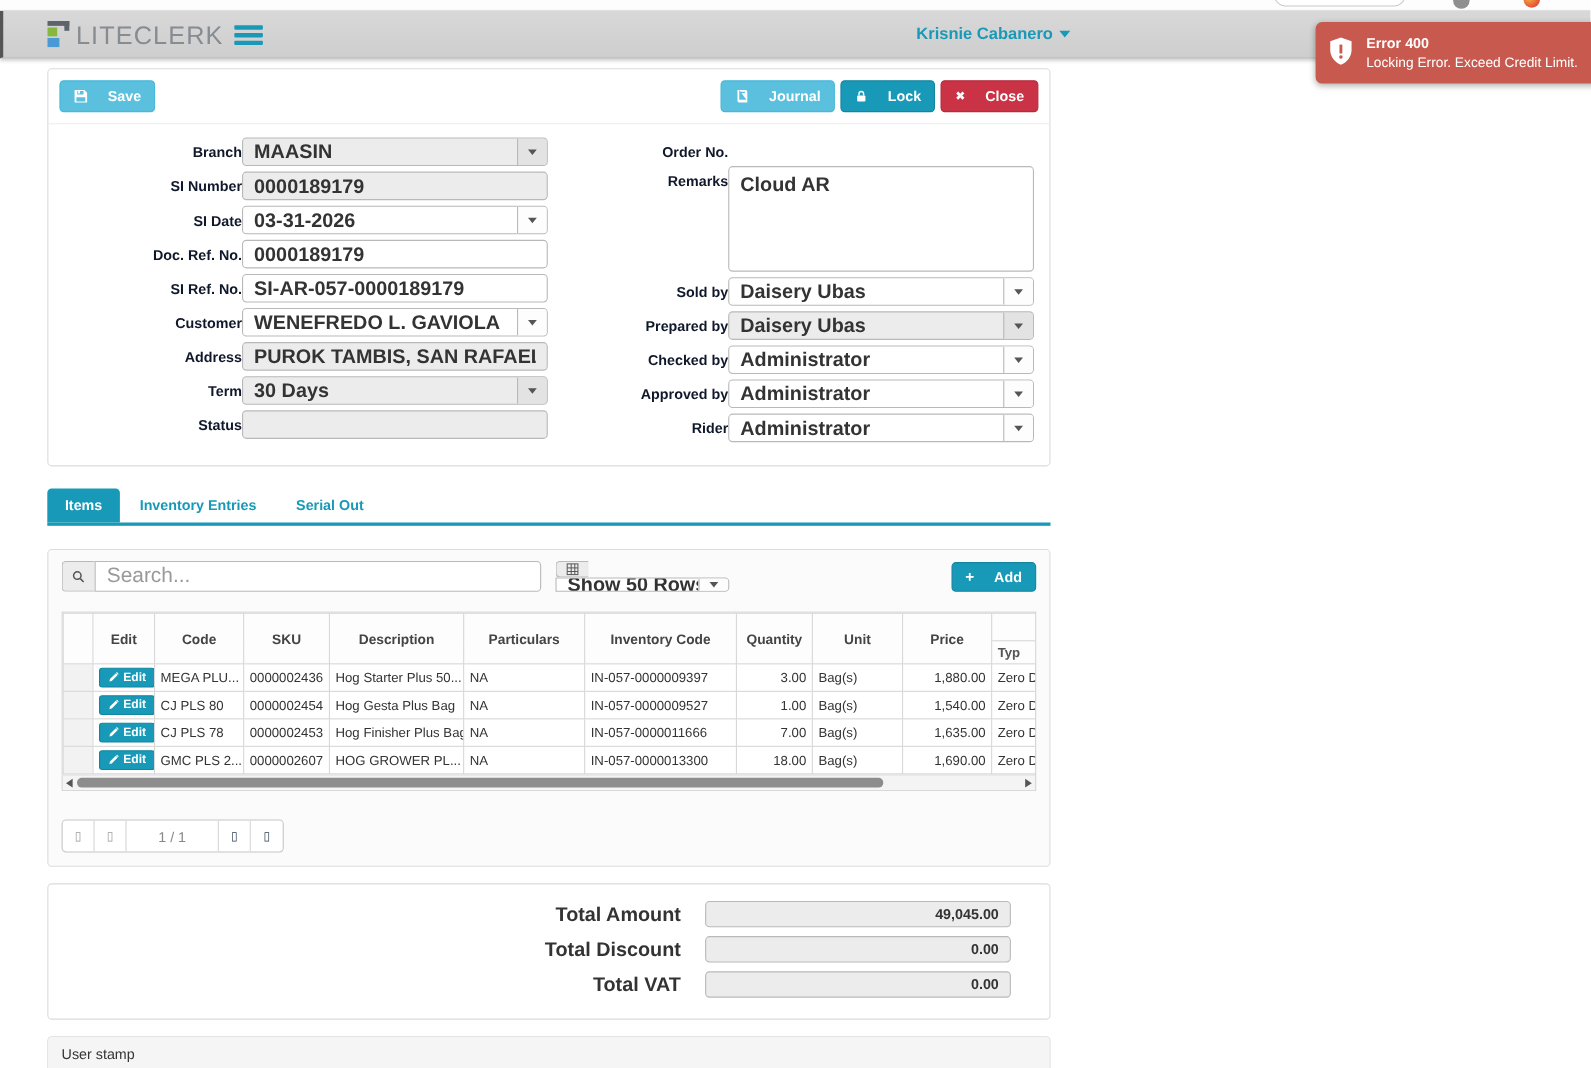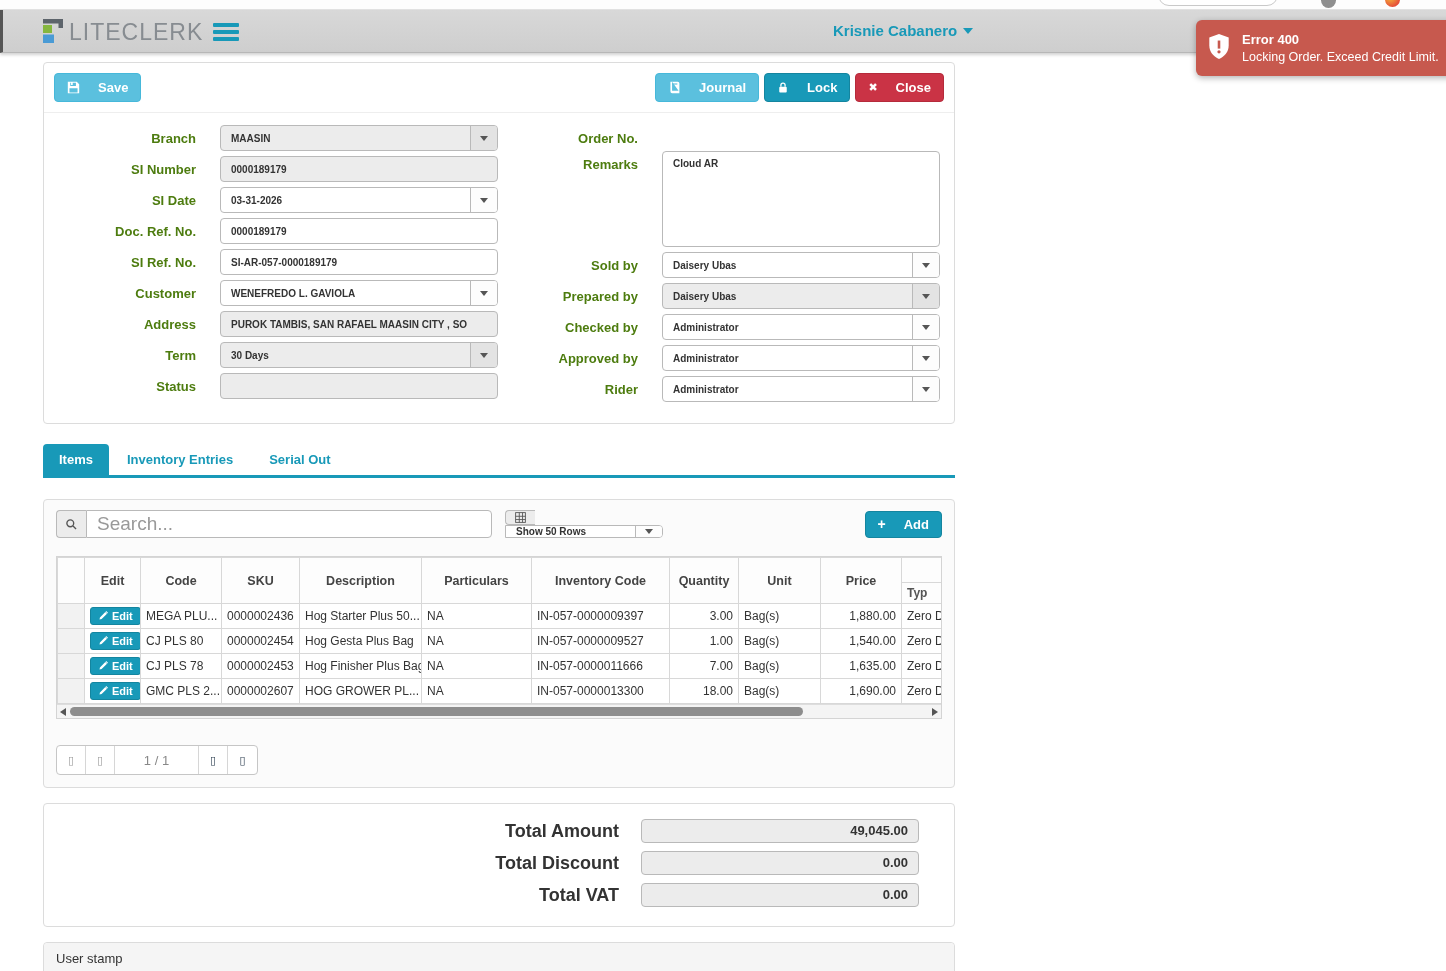--- a/index.html
+++ b/index.html
@@ -40,26 +40,26 @@
   .btn-teal { background:#1899b8; border-color:#14859f; }
   .btn-danger { background:#ca3345; border-color:#b52b3b; }
   .btn-group-right { display:flex; gap:5px; }
 
   
   .form-body { display:flex; padding:12px 14px 16px 12px; }
   .form-col { display:flex; flex-direction:column; }
   .form-col.left { width:442px; }
   .form-col.right { width:440px; margin-left:auto; }
   .frow { display:flex; margin-bottom:5px; align-items:flex-start; }
-  .flabel { font-weight:bold; color:#4d7c0f; font-size:13px; text-align:right; padding-right:24px; padding-top:6px; }
+  .flabel { font-weight:bold; color:#0f172a; font-size:13px; text-align:right; padding-top:6px; }
   .left .flabel { width:164px; }
   .right .flabel { width:162px; }
   .fcontrol { flex:1; }
   .input, .combo { border:1px solid #b9b9b9; border-radius:4px; height:26px; background:#fff; width:100%;
-    font-size:10px; font-weight:bold; color:#333; padding:0 10px; font-family:inherit; display:flex; align-items:center; }
+    font-size:18px; font-weight:bold; color:#333; padding:0 10px; font-family:inherit; display:flex; align-items:center; }
   input.input { display:block; line-height:24px; }
   .combo { padding:0; overflow:hidden; cursor:pointer; }
   .combo-text { flex:1; padding:0 10px; white-space:nowrap; overflow:hidden; }
   .combo-btn { width:27px; align-self:stretch; border-left:1px solid #b9b9b9; background:#fdfdfd; display:flex; align-items:center; justify-content:center; }
   .combo-btn .caret-sm { width:0;height:0;border-left:4px solid transparent;border-right:4px solid transparent;border-top:5px solid #555; }
   .disabled, .combo.disabled { background:#ececec; }
   .combo.disabled .combo-btn { background:#e3e3e3; }
   textarea.input { height:96px; padding:6px 10px; resize:none; display:block; font-weight:bold; }
   .order-row { display:flex; }
   .order-row .input { border-top-right-radius:0; border-bottom-right-radius:0; }
@@ -159,21 +159,21 @@
 <div class="toast">
   <span>
     <svg width="26" height="28" viewBox="0 0 24 26" fill="#fff">
       <path d="M12 1 21 4.2v7.3c0 5.8-3.9 10.3-9 12.6-5.1-2.3-9-6.8-9-12.6V4.2z"></path>
       <rect x="10.8" y="7" width="2.4" height="7.5" fill="#c7594e"></rect>
       <circle cx="12" cy="17.5" r="1.5" fill="#c7594e"></circle>
     </svg>
   </span>
   <div>
     <div class="toast-title">Error 400</div>
-    <div class="toast-msg">Locking Order. Exceed Credit Limit.</div>
+    <div class="toast-msg">Locking Error. Exceed Credit Limit.</div>
   </div>
 </div>
 
 <div class="content">
 
   <div class="panel doc-panel">
     <div class="panel-toolbar">
       <button class="btn btn-info">
         <svg width="13" height="13" viewBox="0 0 16 16">
             <path fill="#fff" d="M1 1h11l3 3v11H1zm3 1v4h7V2zm1 0v3h2V2zM3 9v5h10V9z"></path>

